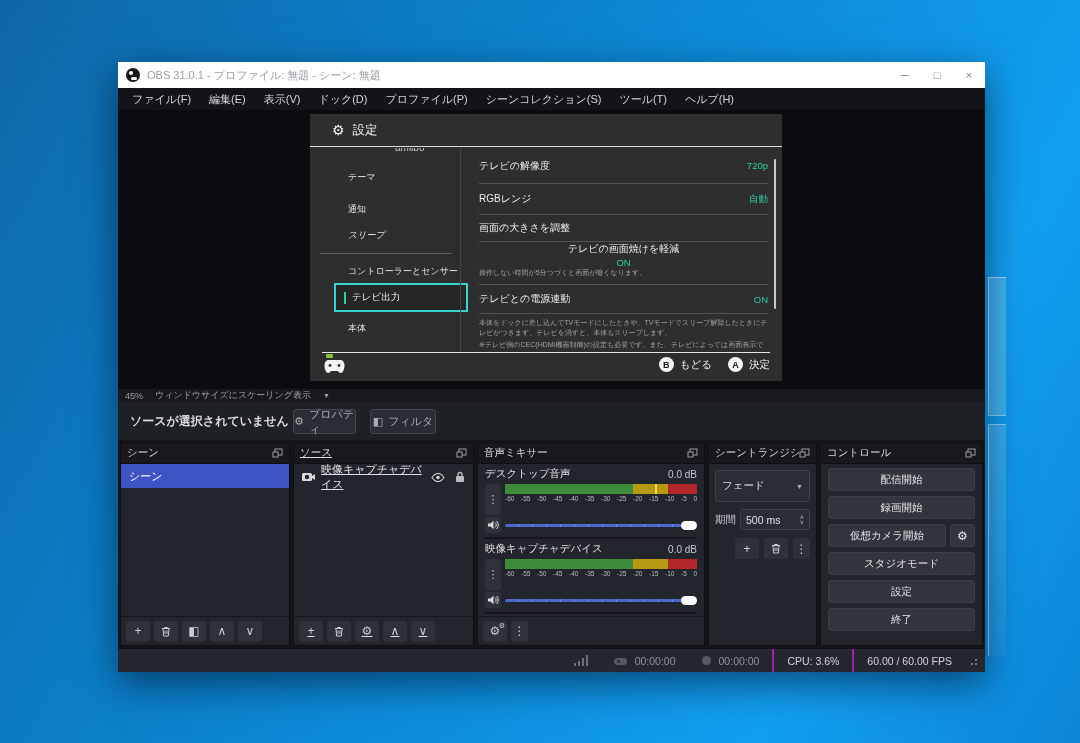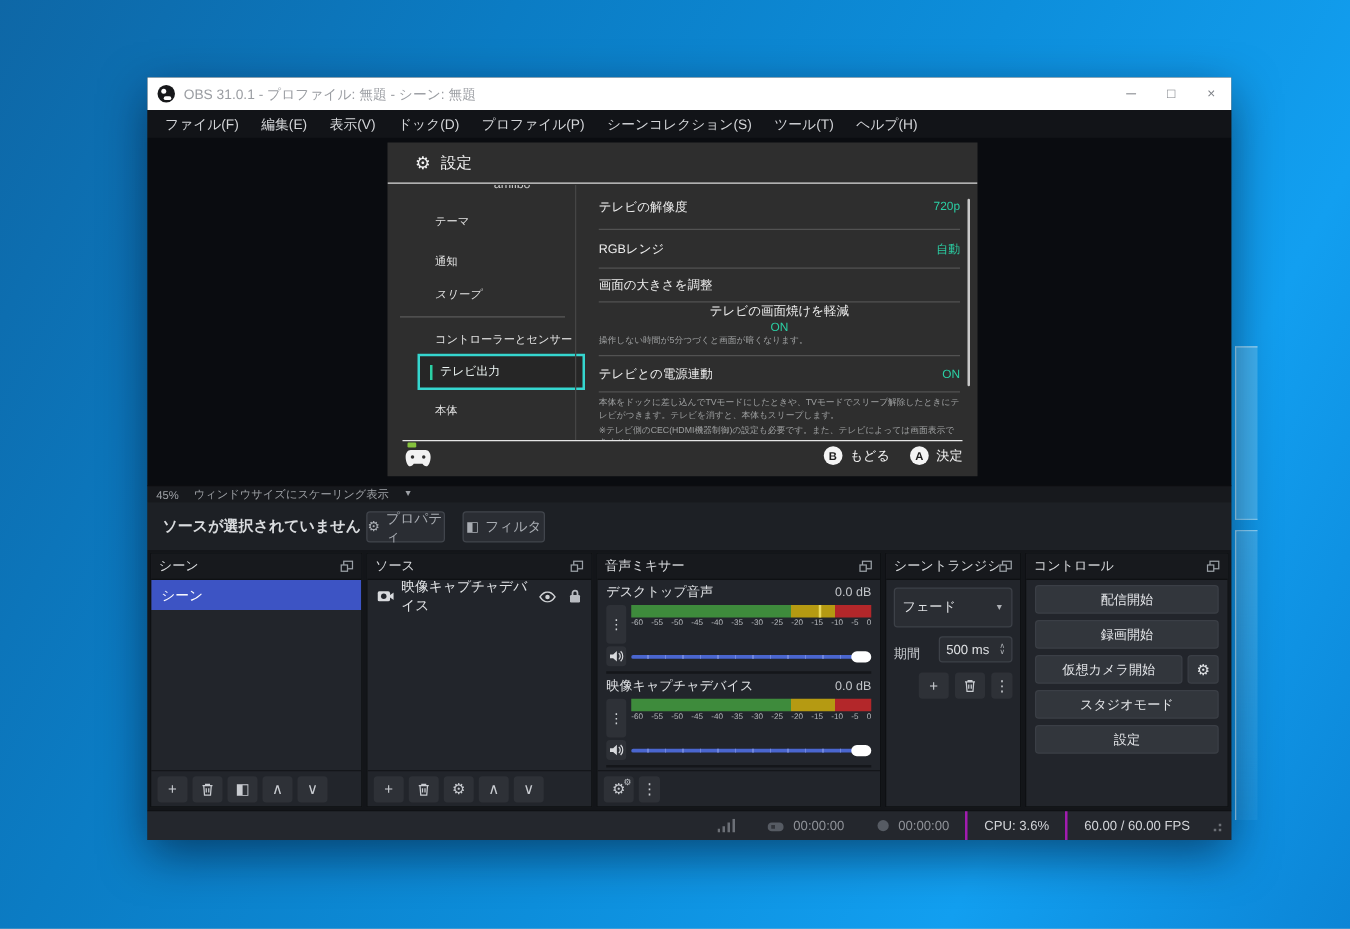--- a/index.html
+++ b/index.html
@@ -74,21 +74,21 @@
   .status-text { font-size:12px; font-weight:bold; color:#d9dbde; }
   .tool-btn { position:absolute; height:25px; background:#2a2d33; border:1px solid #41454c; border-radius:3px;
     color:#a9adb3; font-size:11px; display:flex; align-items:center; justify-content:center; gap:5px; }
   .btn-props { left:175px; top:7px; width:63px; }
   .btn-filters { left:252px; top:7px; width:66px; }
   .tool-btn .ic { font-size:11px; }
 
   
   .docks { flex:1; background:#131519; display:flex; gap:3px; padding:2px; min-height:0; }
   .panel { background:#22252b; border:1px solid #0e1013; display:flex; flex-direction:column; min-width:0; }
-  .p-scenes { width:170px; } .p-sources { width:181px; } .p-mixer { width:228px; } .p-trans { width:109px; } .p-controls { flex:1; }
+  .p-scenes { width:170px; } .p-sources { width:181px;text-decoration:underline; } .p-mixer { width:228px; } .p-trans { width:109px; } .p-controls { flex:1; }
   .panel-h { height:21px; background:#17191d; border-bottom:1px solid #0e1013; display:flex; align-items:center;
     padding:0 6px; font-size:10.5px; color:#d7d9dc; flex:0 0 auto; }
   .popout { margin-left:auto; display:flex; }
   .panel-body { flex:1; position:relative; min-height:0; overflow:hidden; }
   .panel-f { height:29px; border-top:1px solid #14161a; display:flex; align-items:center; gap:4px; padding:0 5px; flex:0 0 auto; }
   .tbtn { width:24px; height:21px; background:#2e3137; border-radius:3px; color:#c9ccd1; font-size:12px;
     display:flex; align-items:center; justify-content:center; position:relative; }
   .tbtn.slim { width:17px; }
 
   .scene-item { height:24px; background:#3d54c4; display:flex; align-items:center; padding:0 8px; font-size:11px; color:#fff; }
@@ -116,21 +116,21 @@
     background:repeating-linear-gradient(90deg,transparent 0 13px,#7187dd 13px 14px); }
   .slider-handle { position:absolute; right:0; top:3px; width:16px; height:9px; background:#fff; border-radius:5px; }
   .chan-sep { height:2px; background:#14161a; margin-top:4px; }
   .adv-mini { position:absolute; right:2px; top:1px; font-size:7px; }
 
   
   .trans-body { padding:6px; }
   .sel-box { height:21px; background:#2a2d33; border:1px solid #3d4148; border-radius:3px;
     display:flex; align-items:center; padding:15px 6px; font-size:10.5px; color:#dfe1e4; }
   .sel-box .caret { margin-left:auto; font-size:7px; color:#aeb1b6; }
-  .dur-row { display:flex; align-items:flex-end; gap:15px; margin-top:7px; font-size:10.5px; color:#c9ccd0; }
+  .dur-row { display:flex; align-items:center; gap:4px; margin-top:7px; font-size:10.5px; color:#c9ccd0; }
   .spin { flex:1; height:21px; background:#2a2d33; border:1px solid #3d4148; border-radius:3px;
     display:flex; align-items:center; padding:0 5px; font-size:10.5px; color:#dfe1e4; }
   .spin-arrows { margin-left:auto; display:flex; flex-direction:column; font-size:6px; line-height:5px; color:#aeb1b6; text-align:center; }
   .trans-btns { display:flex; gap:5px; margin-top:8px; justify-content:flex-end; }
 
   
   .ctl-body { padding:4px 7px; display:flex; flex-direction:column; gap:5px; }
   .ctl-btn { height:23px; background:#32363c; border:1px solid #3b3f46; border-radius:3px;
     display:flex; align-items:center; justify-content:center; font-size:10.5px; color:#e3e5e8; }
   .ctl-row { display:flex; gap:4px; }
@@ -501,20 +501,21 @@
       </div>
       <div class="panel-body ctl-body">
         <div class="ctl-btn">配信開始</div>
         <div class="ctl-btn">録画開始</div>
         <div class="ctl-row">
           <div class="ctl-btn">仮想カメラ開始</div>
           <div class="ctl-btn ctl-gear">⚙</div>
         </div>
         <div class="ctl-btn">スタジオモード</div>
         <div class="ctl-btn">設定</div>
+        <div class="ctl-btn">終了</div>
       </div>
     </div>
   </div>
 
   <div class="statusbar">
     <div class="seg">
       <svg width="14" height="11" viewBox="0 0 14 11">
           <rect x="0" y="8" width="2" height="3" fill="#6b6f76"></rect>
           <rect x="4" y="6" width="2" height="5" fill="#6b6f76"></rect>
           <rect x="8" y="3" width="2" height="8" fill="#6b6f76"></rect>

